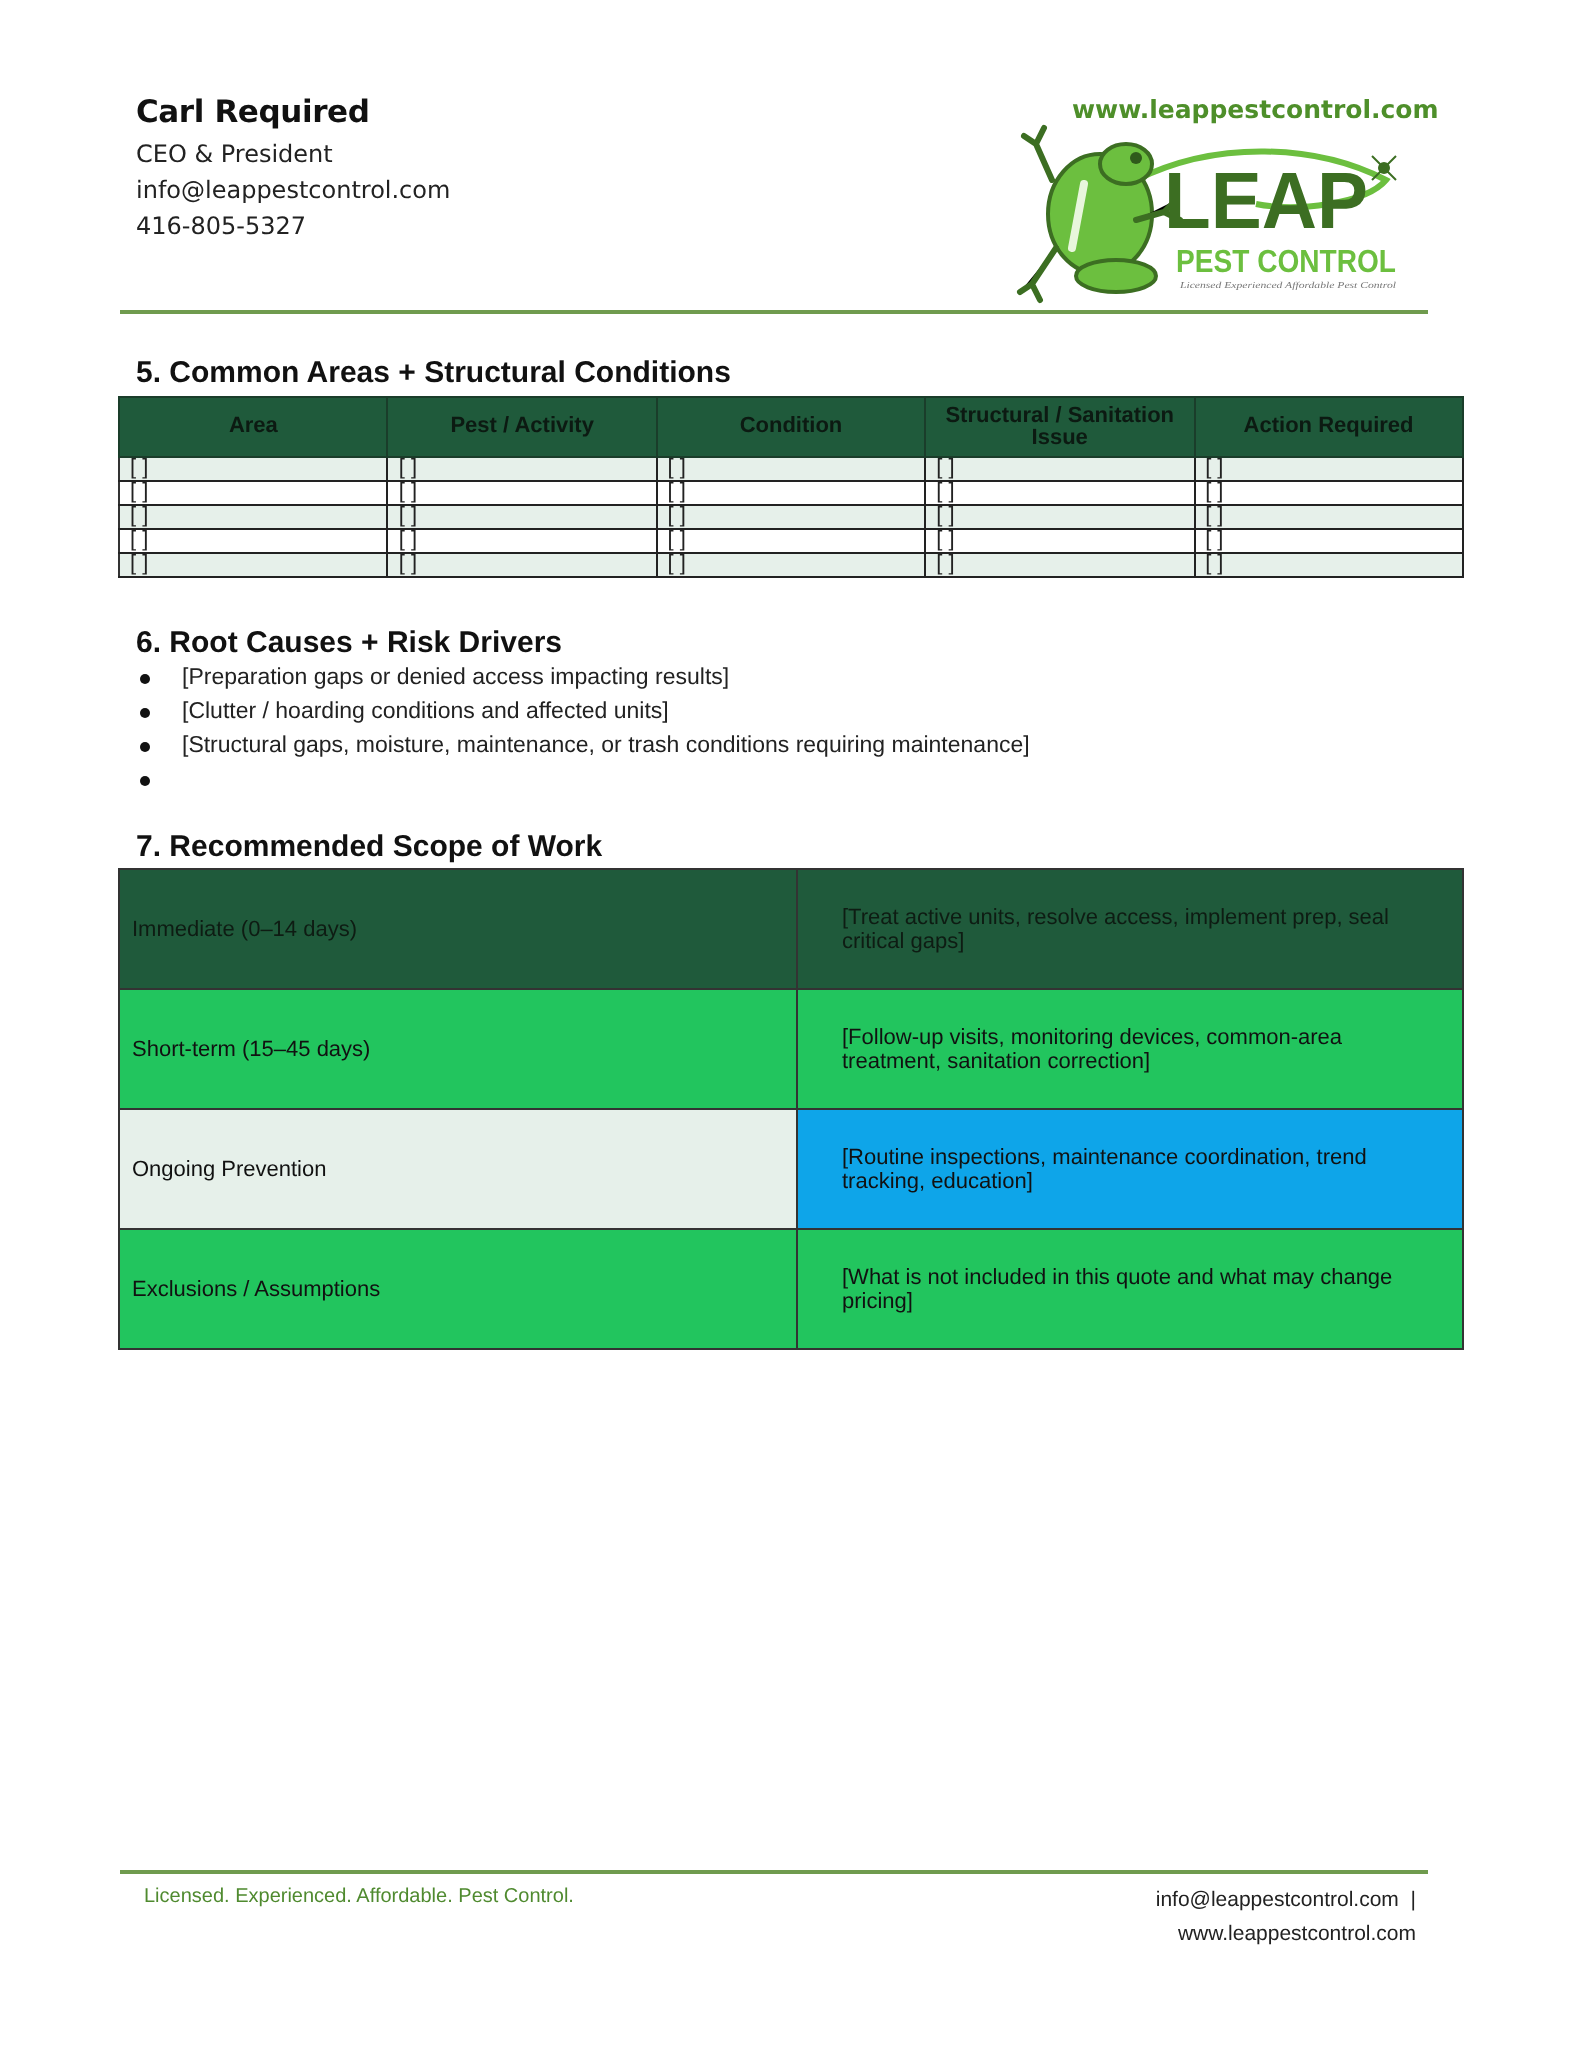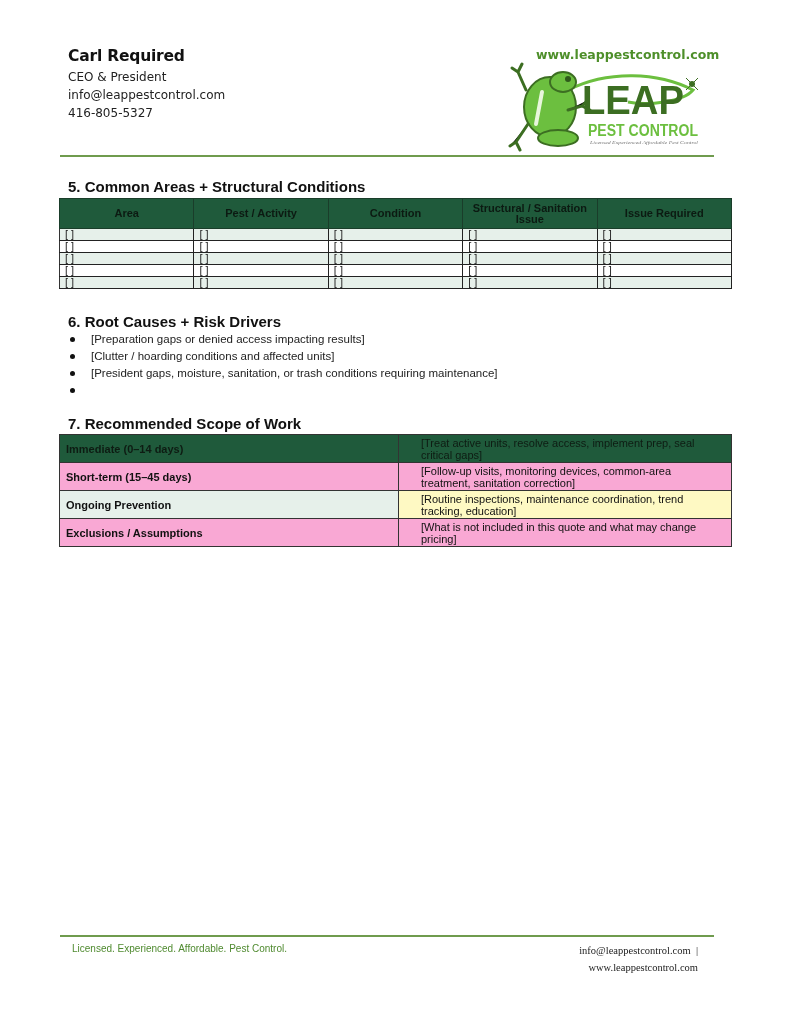--- a/index.html
+++ b/index.html
@@ -29,32 +29,32 @@
   .t5 tr.alt td { background: #e6f0ea; }
   .t5 tr.plain td { background: #ffffff; }
 
   .bullets { position: absolute; left: 68px; top: 331px; margin: 0; padding: 0; list-style: none;
              font-size: 11.5px; color: #222; }
   .bullets li { height: 17px; line-height: 17px; position: relative; padding-left: 23px; }
   .bullets li .dot { position: absolute; left: 2px; top: 6px; width: 5px; height: 5px; border-radius: 50%; background: #111; }
 
   .t7 { left: 59px; top: 434px; width: 673px; }
   .t7 td { font-size: 11px; line-height: 12px; border: 1px solid #333; vertical-align: middle; color: #111; }
-  .t7 td.k { width: 326px; padding: 0 6px; font-weight: bold; height: 27px; }
+  .t7 td.k { width: 326px; padding: 16px 6px; font-weight: normal; height: 27px; }
   .t7 td.v { padding: 0 22px; height: 27px; }
   .t7 tr.head td { background: #1f5a3b; color: #0e1c13; }
-  .t7 tr.alt td { background: #f9a8d4; }
-  .t7 tr.plain td.v { background: #fef9c3; }
+  .t7 tr.alt td { background: #22c55e; }
+  .t7 tr.plain td.v { background: #0ea5e9; }
   .t7 tr.plain td.k { background: #e6f0ea; }
 
   .rule-bottom { position: absolute; left: 60px; top: 935px; width: 654px; height: 2px; background: #6f9b4e; }
   .footer-left { position: absolute; left: 72px; top: 943px; font-size: 10px; color: #4f8a2f;
                  font-family: Liberation Sans, sans-serif; }
-  .footer-right { position: absolute; right: 90px; top: 942px; text-align: right; font-size: 10.5px;
-                  color: #222; font-family: Liberation Serif, serif; line-height: 17px; }
+  .footer-right { position: absolute; right: 80px; top: 942px; text-align: right; font-size: 10.5px;
+                  color: #222; font-family: Liberation Sans, sans-serif; line-height: 17px; }
 </style>
 </head>
 <body>
 
 <div class="header">
   <div class="contact">
     <div class="name">Carl Required</div>
     <div class="line">CEO &amp; President</div>
     <div class="line">info@leappestcontrol.com</div>
     <div class="line">416-805-5327</div>
@@ -88,21 +88,21 @@
 <div class="rule-top"></div>
 
 <div class="section-title" style="top:178px;">5. Common Areas + Structural Conditions</div>
 <table class="t5">
   <thead>
     <tr>
       <th style="width:20%">Area</th>
       <th style="width:20%">Pest / Activity</th>
       <th style="width:20%">Condition</th>
       <th style="width:20%">Structural / Sanitation Issue</th>
-      <th style="width:20%">Issue Required</th>
+      <th style="width:20%">Action Required</th>
     </tr>
   </thead>
   <tbody>
     <tr class="alt">
       <td>[ ]</td>
       <td>[ ]</td>
       <td>[ ]</td>
       <td>[ ]</td>
       <td>[ ]</td>
     </tr>
@@ -134,21 +134,21 @@
       <td>[ ]</td>
       <td>[ ]</td>
     </tr>
   </tbody>
 </table>
 
 <div class="section-title" style="top:313px;">6. Root Causes + Risk Drivers</div>
 <ul class="bullets">
   <li><span class="dot"></span><span>[Preparation gaps or denied access impacting results]</span></li>
   <li><span class="dot"></span><span>[Clutter / hoarding conditions and affected units]</span></li>
-  <li><span class="dot"></span><span>[President gaps, moisture, sanitation, or trash conditions requiring maintenance]</span></li>
+  <li><span class="dot"></span><span>[Structural gaps, moisture, maintenance, or trash conditions requiring maintenance]</span></li>
   <li><span class="dot"></span></li>
 </ul>
 
 <div class="section-title" style="top:415px;">7. Recommended Scope of Work</div>
 <table class="t7">
   <tbody>
       <tr class="head">
     <td class="k">Immediate (0–14 days)</td>
     <td class="v">[Treat active units, resolve access, implement prep, seal critical gaps]</td>
   </tr>

